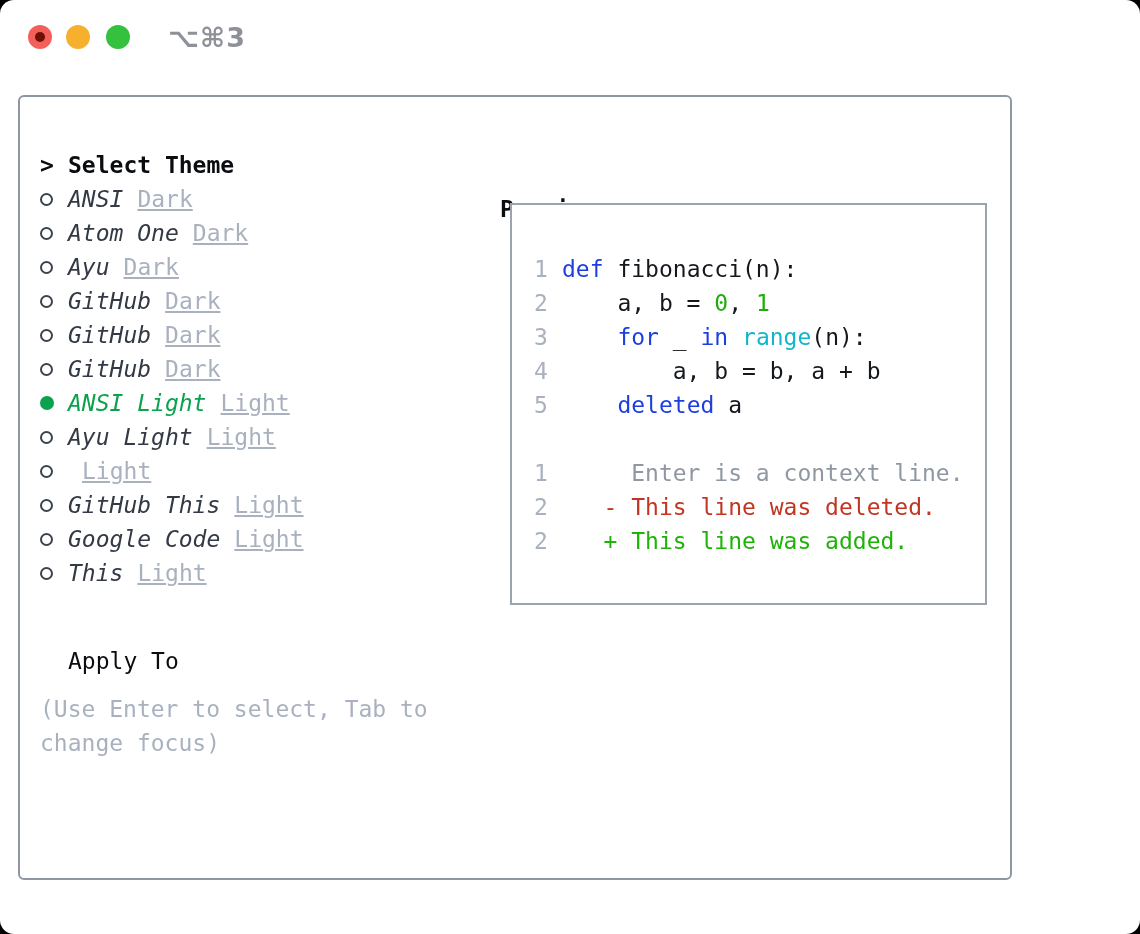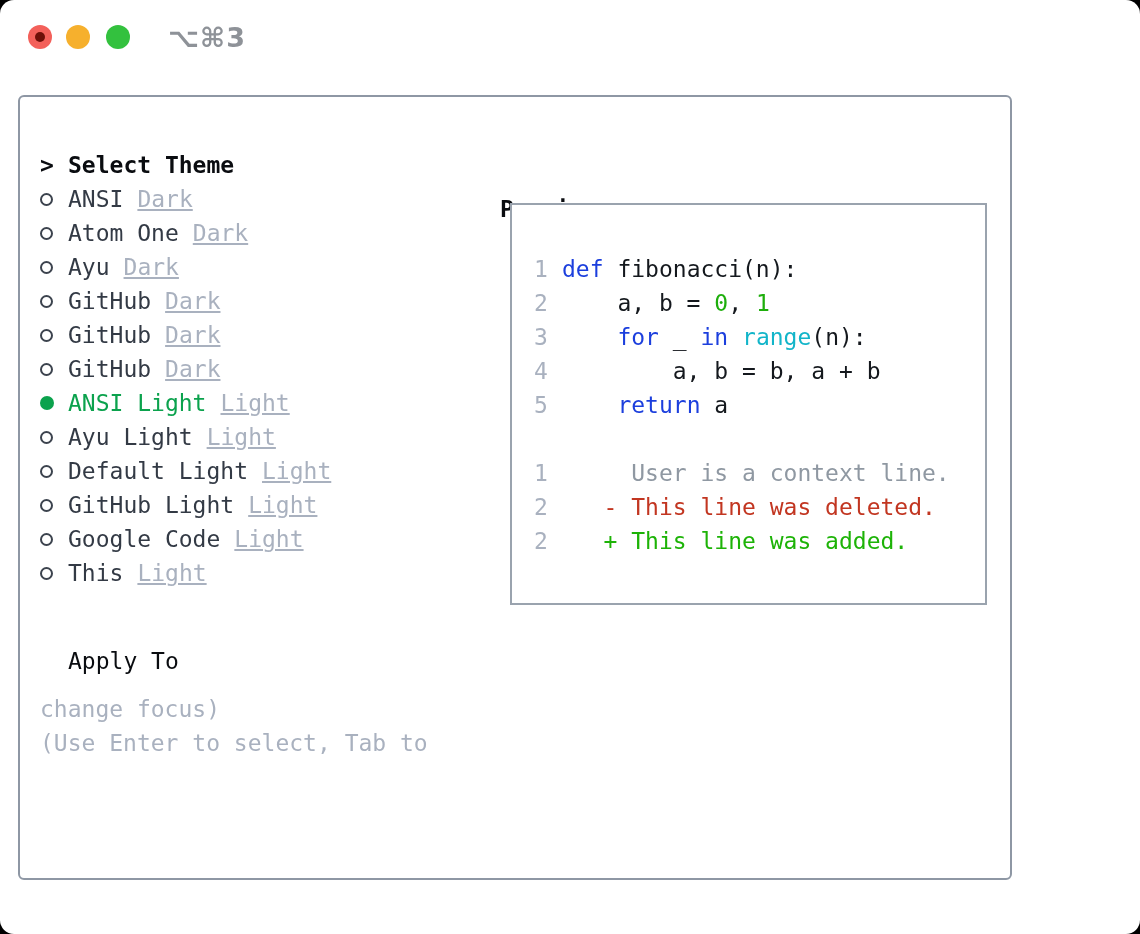--- a/index.html
+++ b/index.html
@@ -28,21 +28,21 @@
     border:2px solid var(--border); border-radius:6px; background:#fff;
   }
 
   .left-col { position:absolute; left:20px; top:51px; width:450px; }
   .row { height:34px; display:flex; align-items:center; font-size:23px; color:var(--text); }
   .row .lead { display:inline-flex; width:28px; align-items:center; flex:none; }
   .spacer { height:34px; }
 
   .prompt, .title-text { font-weight:bold; color:var(--heading); }
   .section-title { color:var(--heading);margin-top:39px; }
-  .name { white-space:pre; color:var(--text); }
+  .name { white-space:pre; color:var(--text);font-style:italic; }
   .variant { white-space:pre; margin-left:14px; color:var(--muted);text-decoration:underline; }
   .sel-text { color:var(--accent-green); }
 
   .ring { width:13px; height:13px; border-radius:50%; border:2px solid #3c434e; }
   .ring.sel { border:none; background:var(--accent-green); width:14px; height:14px; }
 
   .hint { font-size:23px; line-height:34px; color:var(--muted); white-space:pre; }
 
   
   .preview-title { position:absolute; left:480px; top:51px; height:34px; display:flex;
@@ -137,28 +137,27 @@
             <span class="lead">
               <span class="ring"></span>
             </span>
             <span class="name">Ayu Light</span>
             <span class="variant">Light</span>
           </div>
           <div class="row">
             <span class="lead">
               <span class="ring"></span>
             </span>
-            <span class="name">Default Light</span>
-            <span class="variant">Light</span>
-          </div>
-          <div class="row">
-            <span class="lead">
-              <span class="ring"></span>
-            </span>
-            <span class="name">GitHub Light</span>
+            <span class="variant">Light</span>
+          </div>
+          <div class="row">
+            <span class="lead">
+              <span class="ring"></span>
+            </span>
+            <span class="name">GitHub This</span>
             <span class="variant">Light</span>
           </div>
           <div class="row">
             <span class="lead">
               <span class="ring"></span>
             </span>
             <span class="name">Google Code</span>
             <span class="variant">Light</span>
           </div>
           <div class="row">
@@ -174,22 +173,22 @@
 
       <div class="row">
         <span class="lead"></span>
           <span class="section-title">Apply To</span>
       </div>
 
 
       <div class="spacer"></div>
 
       <div id="hint">
+          <div class="hint">(Use Enter to select, Tab to</div>
           <div class="hint">change focus)</div>
-          <div class="hint">(Use Enter to select, Tab to</div>
         </div>
     </div>
 
     <div class="preview-title">Preview</div>
 
     <div class="preview-box" id="preview-box">
         <div class="code-row">
           <span class="ln">1</span>
           <span class="code"><span class="seg-kw">def</span><span class="seg-pl"> fibonacci(n):</span></span>
         </div>
@@ -200,29 +199,29 @@
         <div class="code-row">
           <span class="ln">3</span>
           <span class="code"><span class="seg-pl">    </span><span class="seg-kw">for</span><span class="seg-pl"> _ </span><span class="seg-kw">in</span><span class="seg-pl"> </span><span class="seg-fn">range</span><span class="seg-pl">(n):</span></span>
         </div>
         <div class="code-row">
           <span class="ln">4</span>
           <span class="code"><span class="seg-pl">        a, b = b, a + b</span></span>
         </div>
         <div class="code-row">
           <span class="ln">5</span>
-          <span class="code"><span class="seg-pl">    </span><span class="seg-kw">return</span><span class="seg-pl"> a</span></span>
+          <span class="code"><span class="seg-pl">    </span><span class="seg-kw">deleted</span><span class="seg-pl"> a</span></span>
         </div>
         <div class="code-row">
           <span class="ln"></span>
           <span class="code"></span>
         </div>
         <div class="code-row">
           <span class="ln">1</span>
-          <span class="code"><span class="seg-ctx">     User is a context line.</span></span>
+          <span class="code"><span class="seg-ctx">     Enter is a context line.</span></span>
         </div>
         <div class="code-row">
           <span class="ln">2</span>
           <span class="code"><span class="seg-del">   - This line was deleted.</span></span>
         </div>
         <div class="code-row">
           <span class="ln">2</span>
           <span class="code"><span class="seg-add">   + This line was added.</span></span>
         </div>
       </div>

